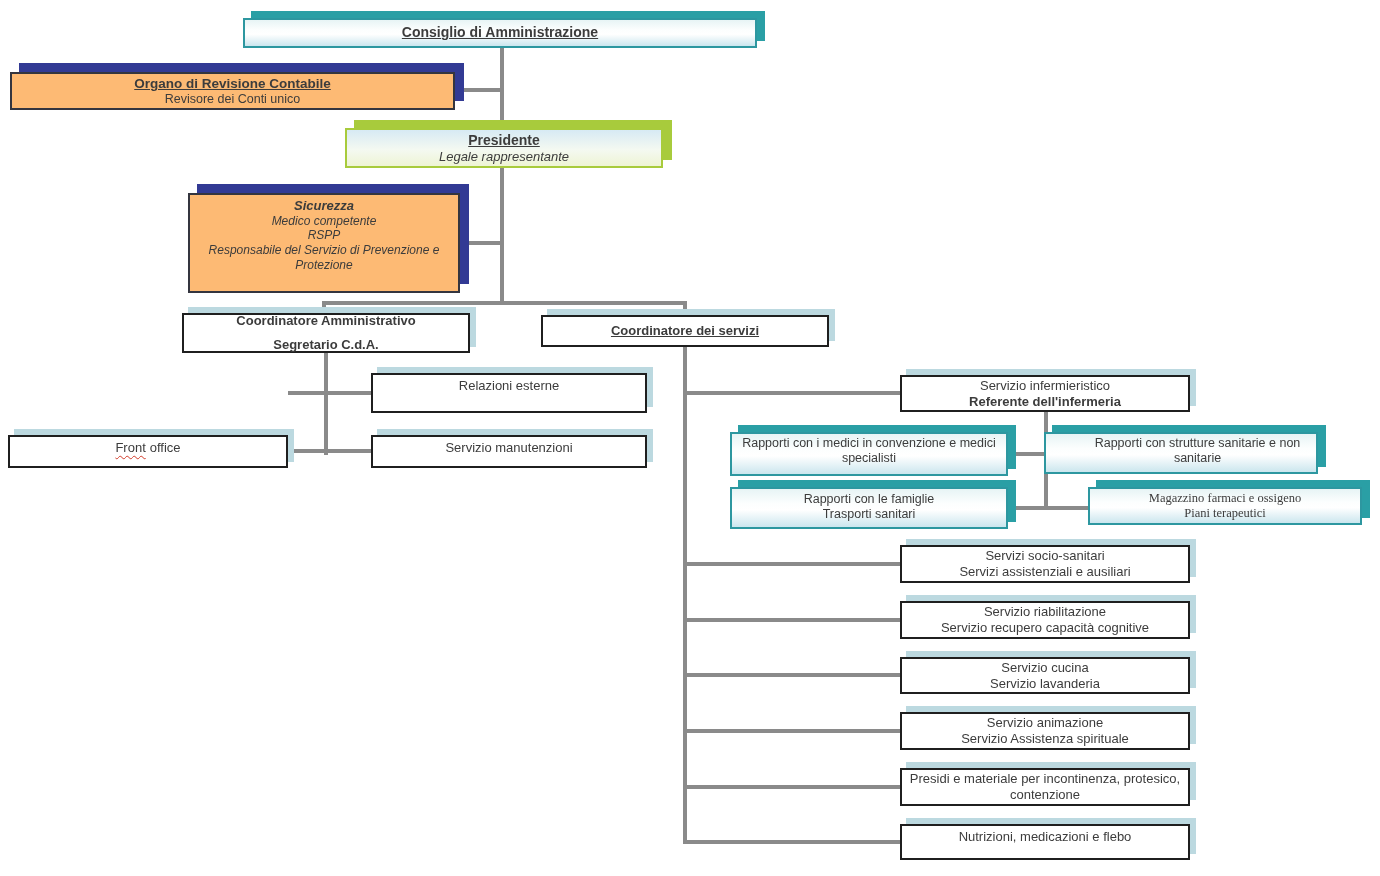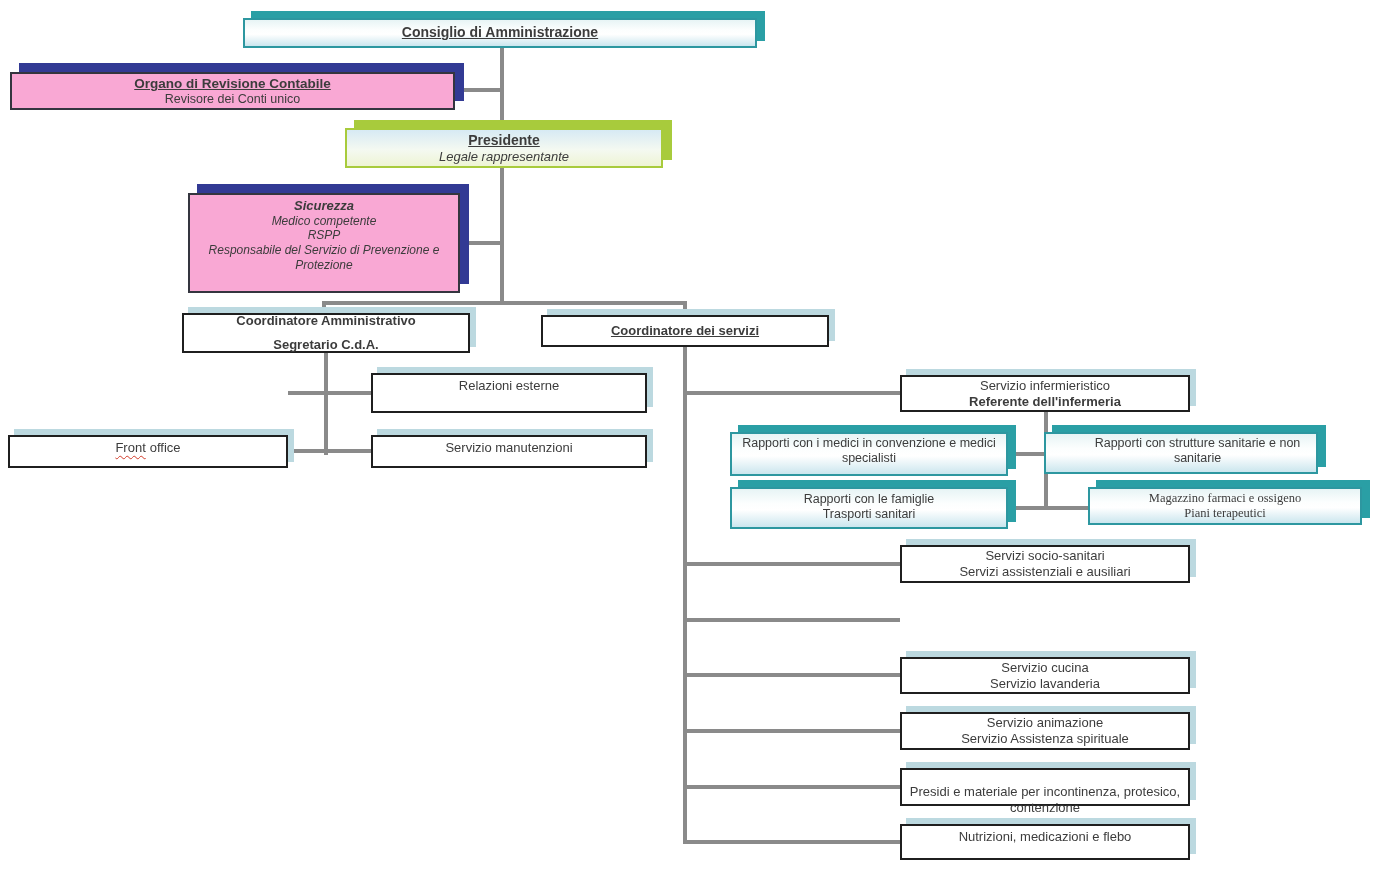--- a/index.html
+++ b/index.html
@@ -3,21 +3,21 @@
 <meta charset="utf-8">
 <style>
   html,body{margin:0;padding:0;background:#ffffff;}
   #stage{
     position:relative;width:1380px;height:876px;background:#ffffff;overflow:hidden;
     font-family:"Liberation Sans",sans-serif;color:#3c3c3c;
   }
   .box{position:absolute;box-sizing:border-box;text-align:center;line-height:1.22;}
   
   .sk-black{background:#ffffff;border:2px solid #1f1f1f;box-shadow:6px -6px 0 0 #bcd9e0;gap:8px;}
-  .sk-navy{background:#f9a8d4;border:2px solid #34353f;box-shadow:9px -9px 0 0 #323a94;}
+  .sk-navy{background:#fdba74;border:2px solid #34353f;box-shadow:9px -9px 0 0 #323a94;}
   .sk-tealgrad{
     background:linear-gradient(180deg,#e7f4f5 0%,#fcfefe 38%,#ffffff 55%,#cbe6ee 100%);
     border:2px solid #2d97a0;box-shadow:8px -7px 0 0 #2a9fa5;
   }
   .sk-lime{
     background:linear-gradient(180deg,#d7eaf4 0%,#f4f9f1 55%,#eef4d4 100%);
     border:2px solid #a8cb3c;box-shadow:9px -8px 0 0 #a8cb3c;
   }
   
   .hline,.vline{position:absolute;background:#8a8a8a;}
@@ -130,32 +130,36 @@
   <div class="box sk-tealgrad fs125" style="left:1088px;top:487px;width:274px;height:38px;padding-top:2px;font-family:Liberation Serif, serif;">
     <div>Magazzino farmaci e ossigeno</div>
     <div>Piani terapeutici</div>
   </div>
 
   <div class="box sk-black fs13" style="left:900px;top:545px;width:290px;height:38px;padding-top:1px;">
     <div>Servizi socio-sanitari</div>
     <div>Servizi assistenziali e ausiliari</div>
   </div>
 
+  <div class="box sk-black fs13" style="left:900px;top:601px;width:290px;height:38px;padding-top:1px;">
+    <div>Servizio riabilitazione</div>
+    <div>Servizio recupero capacità cognitive</div>
+  </div>
 
   <div class="box sk-black fs13" style="left:900px;top:657px;width:290px;height:37px;padding-top:1px;">
     <div>Servizio cucina</div>
     <div>Servizio lavanderia</div>
   </div>
 
   <div class="box sk-black fs13" style="left:900px;top:712px;width:290px;height:38px;padding-top:1px;">
     <div>Servizio animazione</div>
     <div>Servizio Assistenza spirituale</div>
   </div>
 
-  <div class="box sk-black fs13" style="left:900px;top:768px;width:290px;height:38px;padding-top:14px;">
+  <div class="box sk-black fs13" style="left:900px;top:768px;width:290px;height:38px;padding-top:1px;">
     <span>Presidi e materiale per incontinenza, protesico, contenzione</span>
   </div>
 
   <div class="box sk-black pad-top fs13" style="left:900px;top:824px;width:290px;height:36px;">
     <span>Nutrizioni, medicazioni e flebo</span>
   </div>
 
 </div>
 
 </body></html>

